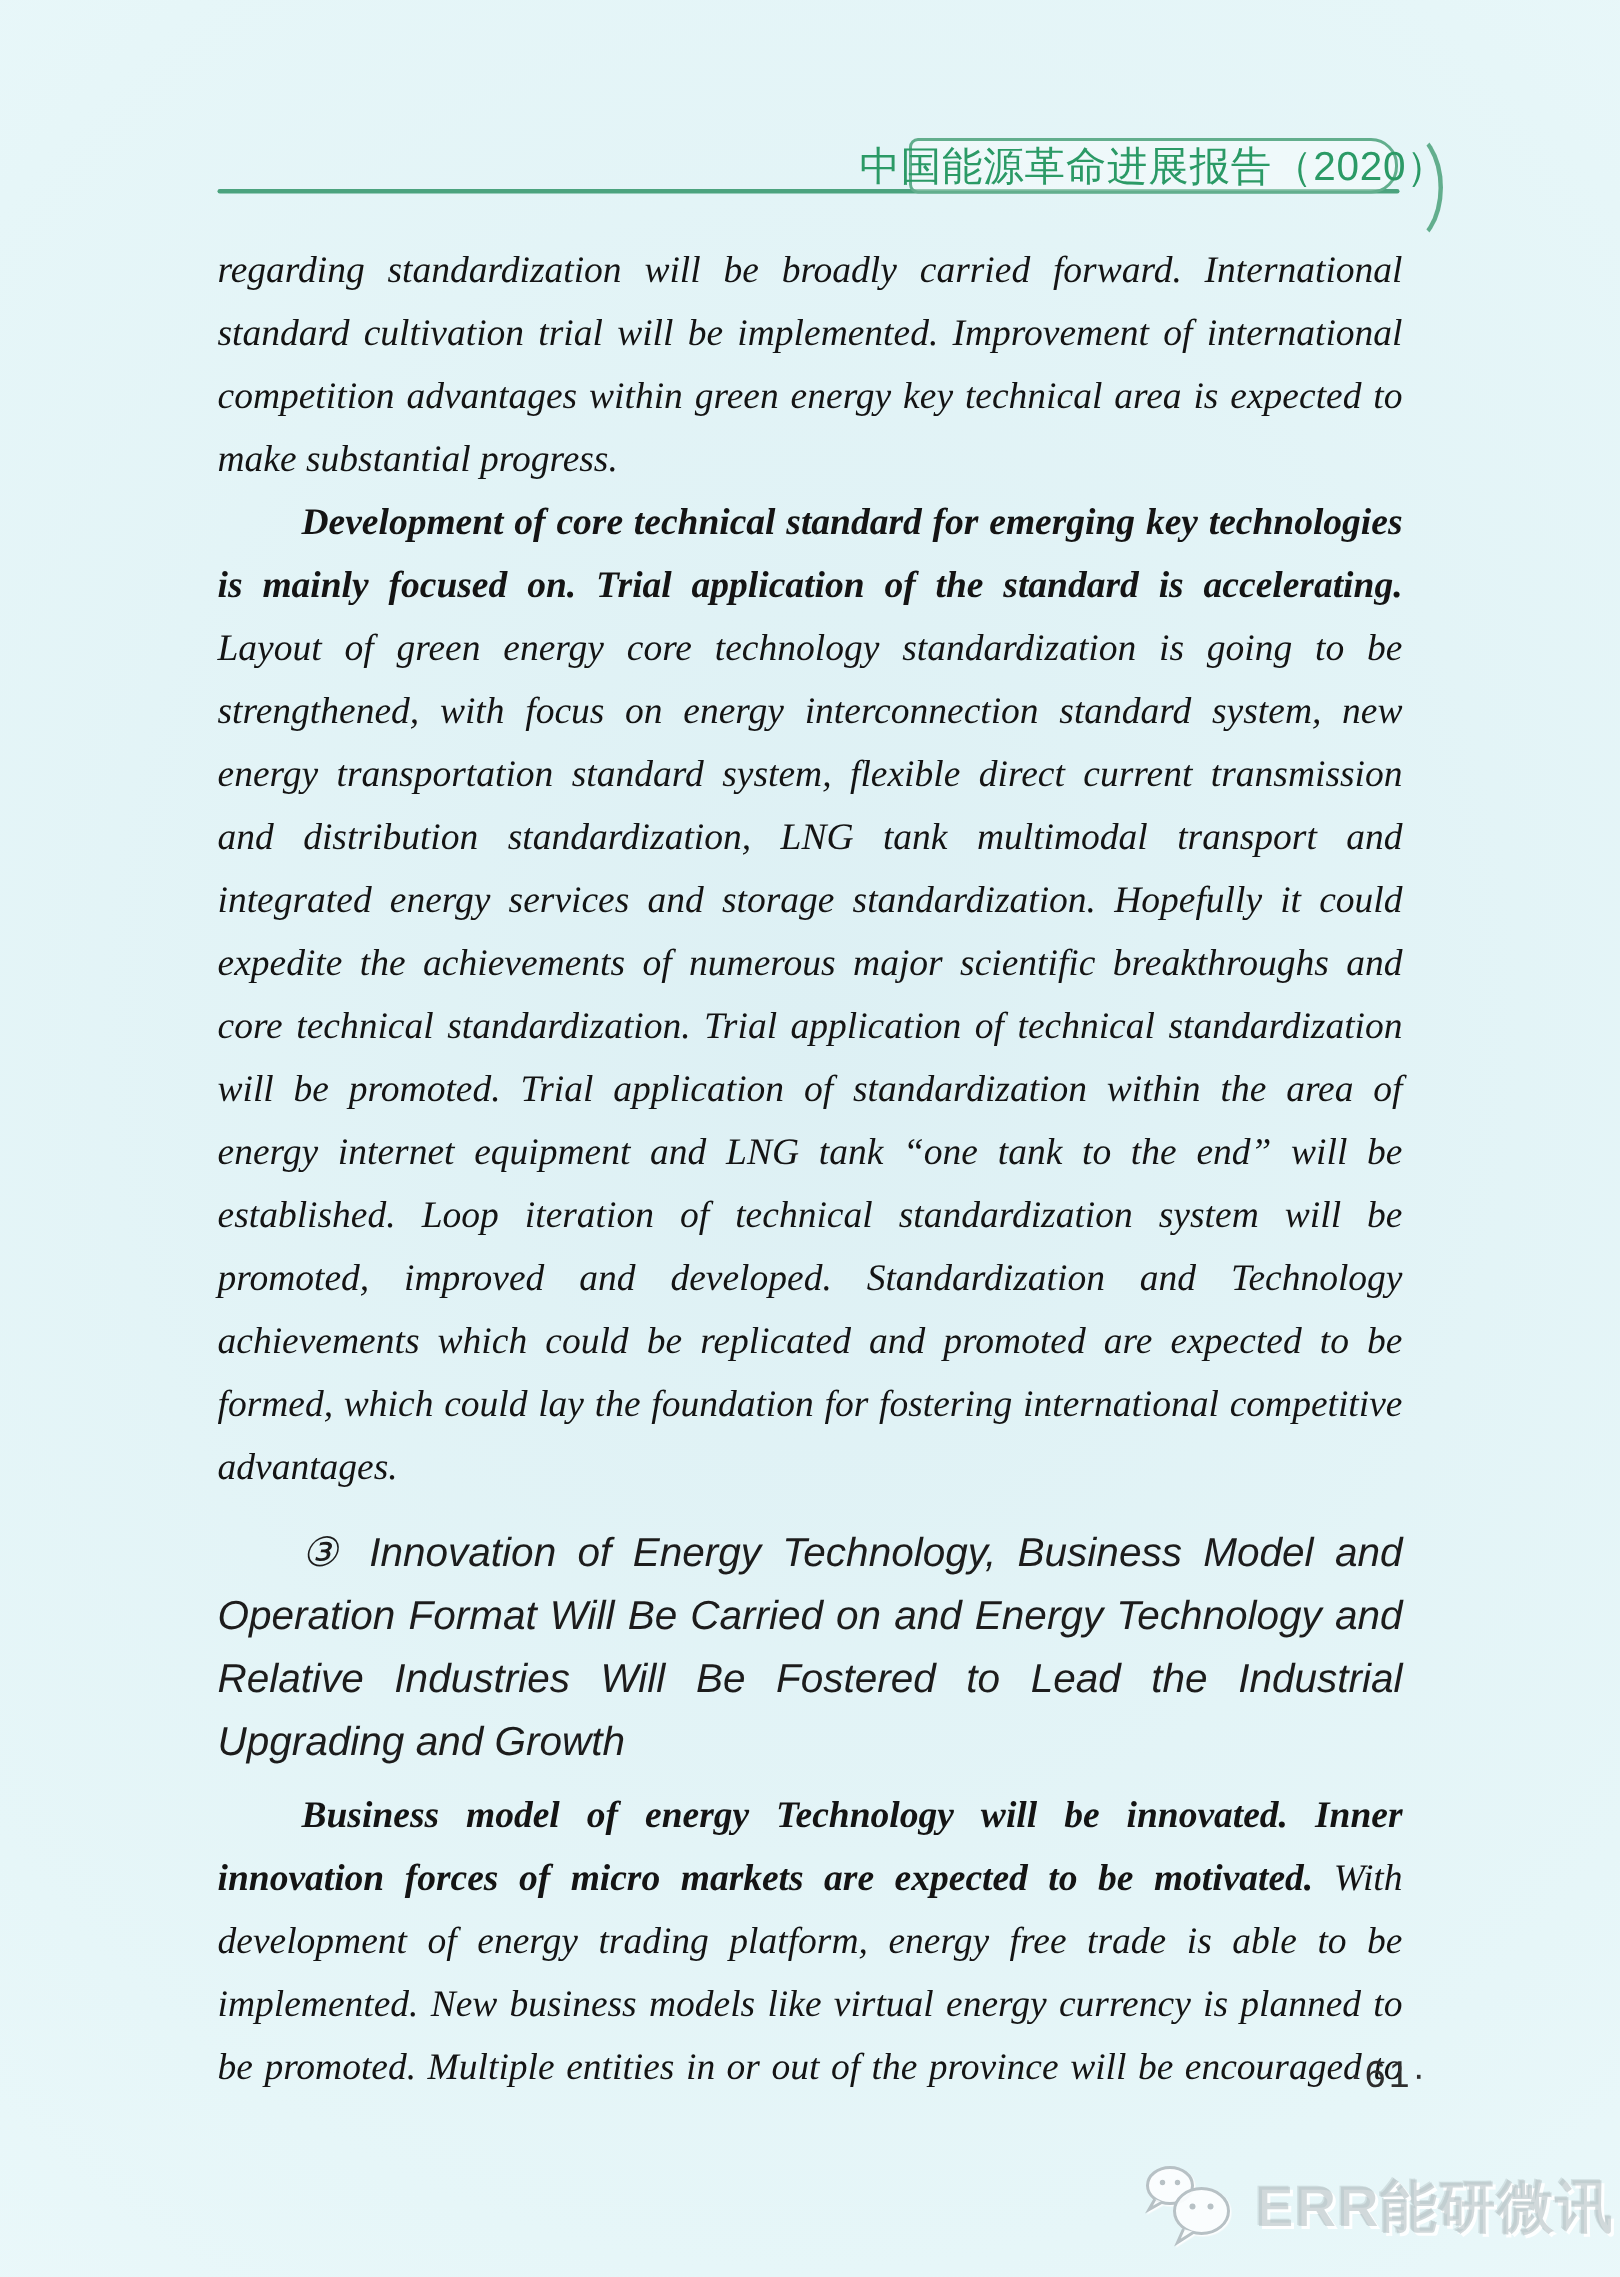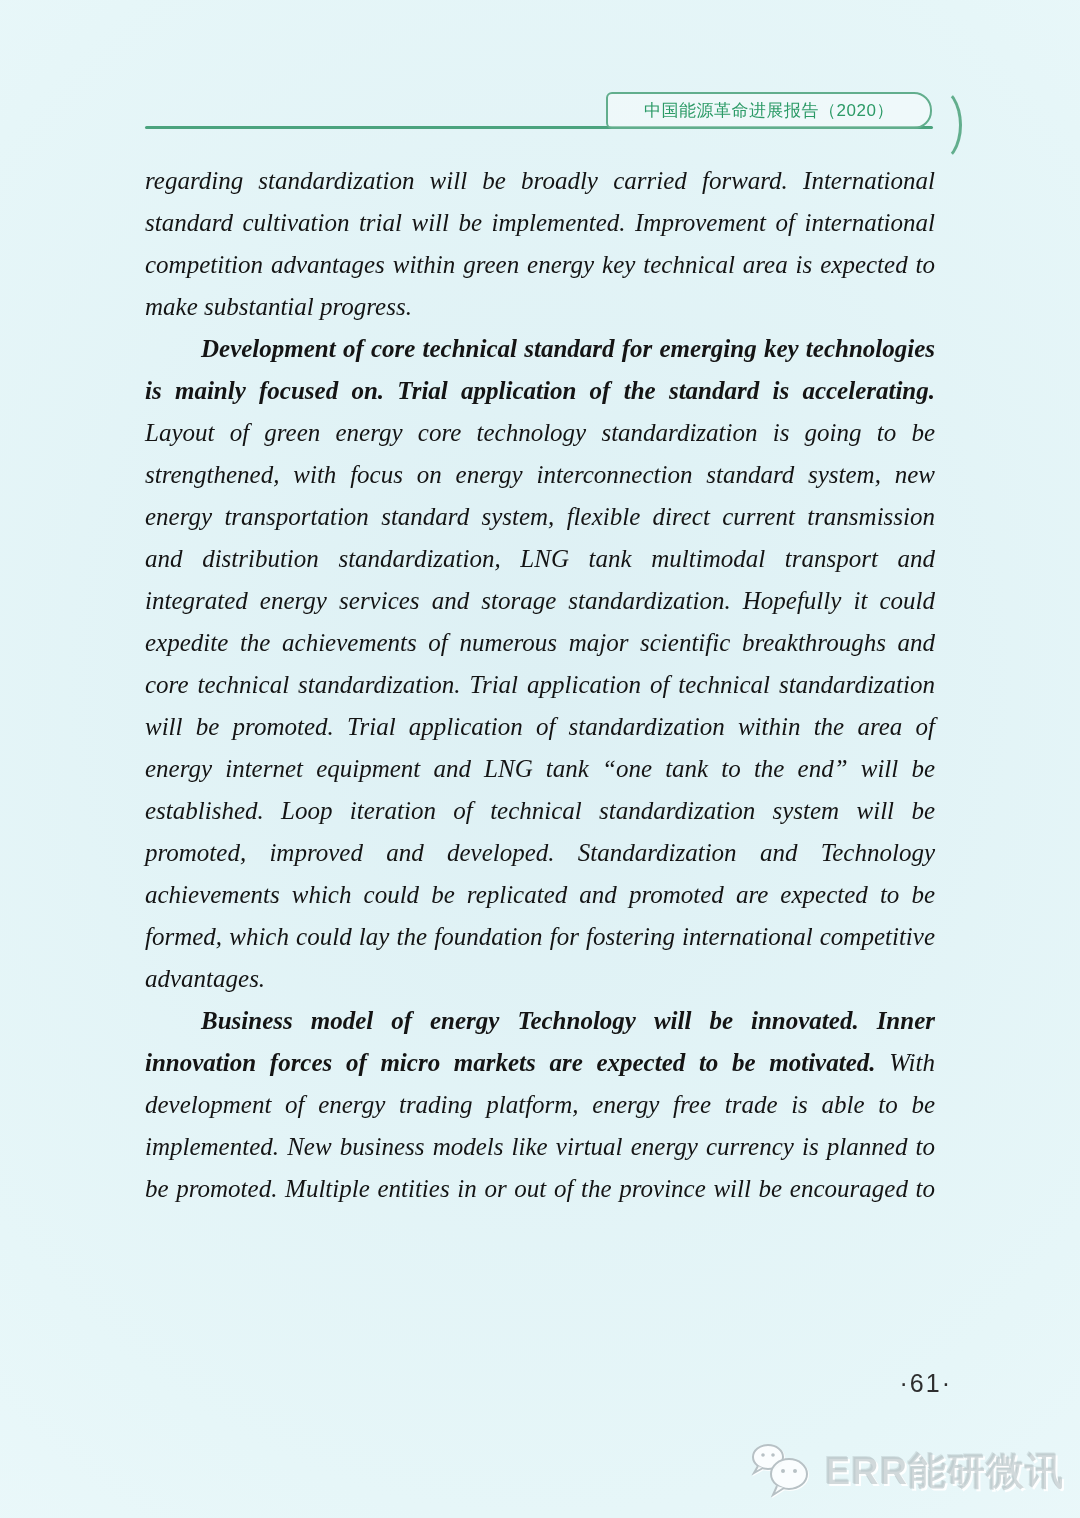--- a/index.html
+++ b/index.html
@@ -25,21 +25,21 @@
     left: 606px; top: 92px;
     width: 326px; height: 37px;
     box-sizing: border-box;
     border: 2px solid #62ae8d;
     border-radius: 6px 18px 18px 6px;
     background: rgba(255,255,255,0.40);
     display: flex; align-items: center; justify-content: center;
   }
   .title-pill span {
     font-family: "Liberation Sans", sans-serif;
-    font-size: 17px;
+    font-size: 27px;
     letter-spacing: 0.5px;
     color: #2b9a66;
     white-space: nowrap;
   }
   .outer-arc {
     position: absolute;
     left: 912px; top: 86px;
     width: 50px; height: 78px;
     box-sizing: border-box;
     border: 3px solid transparent;
@@ -75,21 +75,21 @@
   .page-number {
     position: absolute;
     top: 1369px; right: 128px;
     font-family: "Liberation Sans", sans-serif;
     font-size: 25px;
     color: #2e2e2e;
     letter-spacing: 2px;
   }
   .watermark {
     position: absolute;
-    top: 1442px; right: 16px;
+    top: 1442px; right: 4px;
     display: flex; align-items: center; gap: 10px;
     user-select: none;
   }
   .watermark-text {
     font-family: "Liberation Sans", sans-serif;
     font-size: 38px;
     font-weight: bold;
     color: rgba(186,196,200,0.65);
     text-shadow: 2px 2px 0 rgba(255,255,255,0.95), -1px -1px 0 rgba(170,182,187,0.35);
     letter-spacing: 1px;
@@ -104,20 +104,21 @@
 
   <div class="header-rule"></div>
   <div class="title-pill">
     <span>中国能源革命进展报告（2020）</span>
   </div>
   <div class="outer-arc"></div>
 
   <main class="content">
     <p>regarding standardization will be broadly carried forward. International standard cultivation trial will be implemented. Improvement of international competition advantages within green energy key technical area is expected to make substantial progress.</p>
     <p class="indent"><strong>Development of core technical standard for emerging key technologies is mainly focused on. Trial application of the standard is accelerating.</strong><span> Layout of green energy core technology standardization is going to be strengthened, with focus on energy interconnection standard system, new energy transportation standard system, flexible direct current transmission and distribution standardization, LNG tank multimodal transport and integrated energy services and storage standardization. Hopefully it could expedite the achievements of numerous major scientific breakthroughs and core technical standardization. Trial application of technical standardization will be promoted. Trial application of standardization within the area of energy internet equipment and LNG tank “one tank to the end” will be established. Loop iteration of technical standardization system will be promoted, improved and developed. Standardization and Technology achievements which could be replicated and promoted are expected to be formed, which could lay the foundation for fostering international competitive advantages.</span></p>
+    <p class="heading">③ Innovation of Energy Technology, Business Model and Operation Format Will Be Carried on and Energy Technology and Relative Industries Will Be Fostered to Lead the Industrial Upgrading and Growth</p>
     <p class="indent last-para"><strong>Business model of energy Technology will be innovated. Inner innovation forces of micro markets are expected to be motivated.</strong><span> With development of energy trading platform, energy free trade is able to be implemented. New business models like virtual energy currency is planned to be promoted. Multiple entities in or out of the province will be encouraged to</span></p>
   </main>
 
   <div class="page-number">·61·</div>
 
   <div class="watermark">
     <svg class="wechat-icon" width="66" height="58" viewBox="0 0 66 58" xmlns="http://www.w3.org/2000/svg">
 
       <g stroke="#b7c1c5" stroke-width="2" fill="rgba(250,253,254,0.85)">
         <ellipse cx="19" cy="15" rx="15" ry="12"></ellipse>

